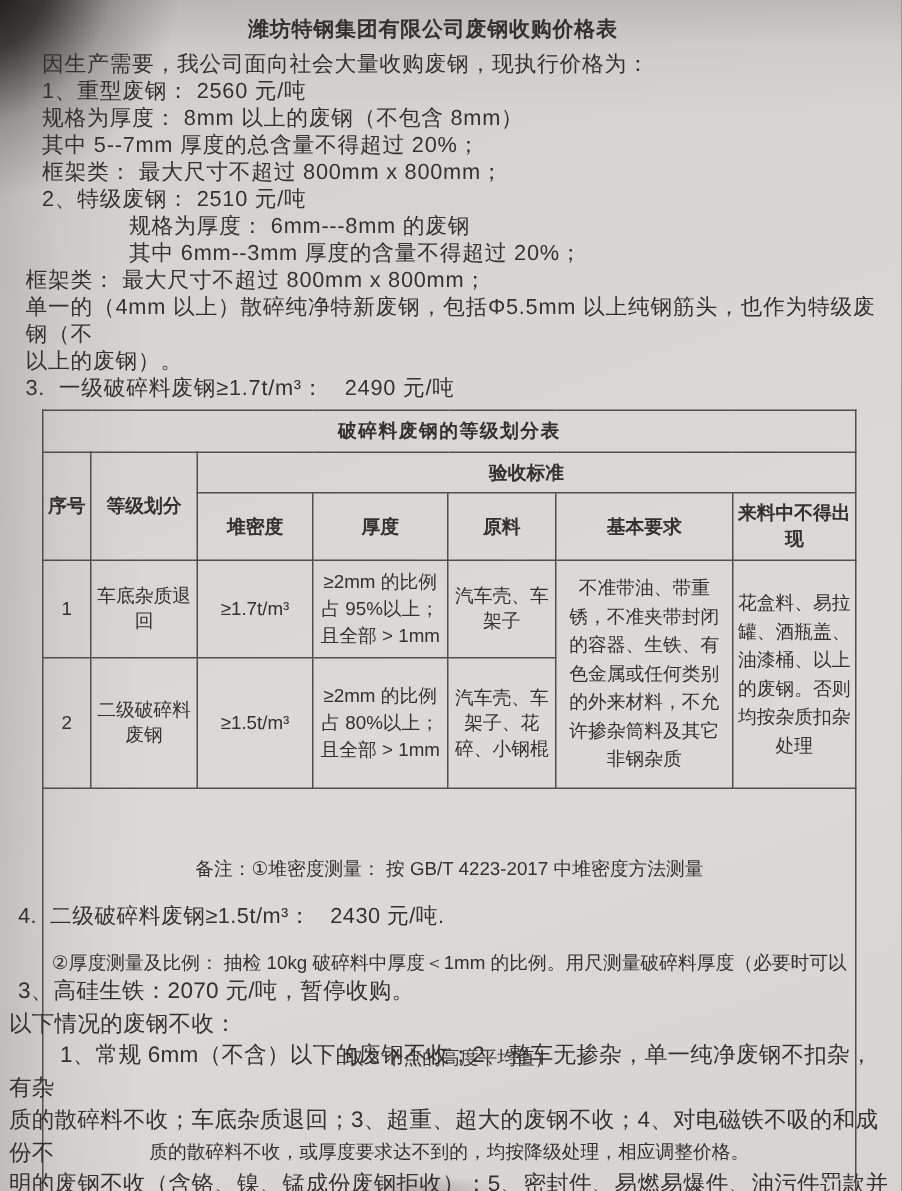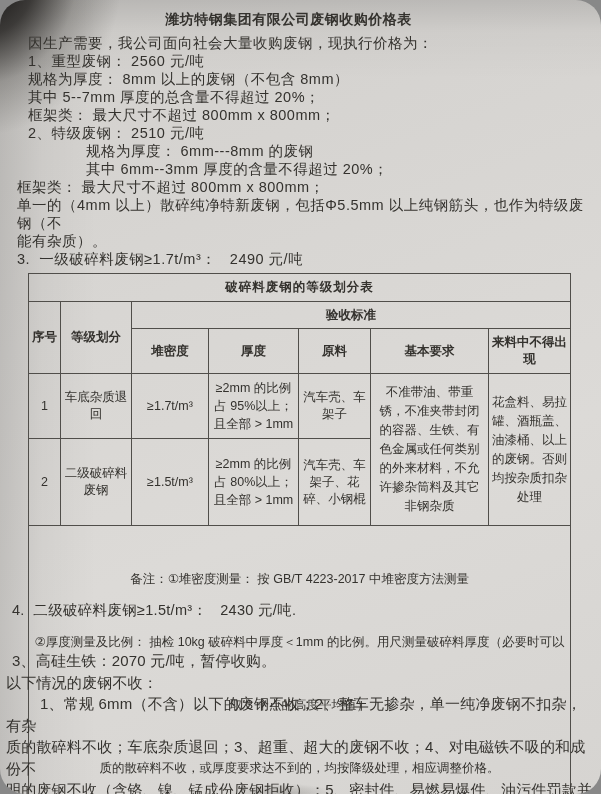--- a/index.html
+++ b/index.html
@@ -8,21 +8,20 @@
     width:601px;height:794px;
     overflow:hidden;
     font-family:"Liberation Sans","DejaVu Sans",sans-serif;
     color:#34322e;
     background:
       radial-gradient(140px 160px at -18px -25px, rgba(8,7,6,0.95) 0%, rgba(30,28,26,0.8) 38%, rgba(80,78,74,0.35) 68%, rgba(0,0,0,0) 100%),
       linear-gradient(180deg, rgba(0,0,0,0.12) 0%, rgba(0,0,0,0.03) 4%, rgba(0,0,0,0) 10%),
       linear-gradient(90deg, rgba(0,0,0,0.12) 0%, rgba(0,0,0,0.04) 7%, rgba(0,0,0,0) 16%),
       radial-gradient(70px 14px at 47% 100%, rgba(105,103,99,0.35), rgba(0,0,0,0) 75%),
       linear-gradient(160deg, #d2d0cd 0%, #d8d6d3 35%, #dcdad7 62%, #d6d4d1 100%);
-    border-radius: 25px;
   }
   .line{white-space:pre-wrap;}
   .title{
     position:absolute;top:11px;left:0;width:601px;
     text-align:center;font-weight:bold;font-size:14px;
     transform:translateX(-12px);letter-spacing:0.5px;
   }
   .pre-block{
     position:absolute;top:34px;left:28px;right:14px;
     font-size:14.5px;line-height:18px;letter-spacing:0.5px;
@@ -75,21 +74,21 @@
     <div class="line">因生产需要，我公司面向社会大量收购废钢，现执行价格为：</div>
     <div class="line">1、重型废钢： 2560 元/吨</div>
     <div class="line">规格为厚度： 8mm 以上的废钢（不包含 8mm）</div>
     <div class="line">其中 5--7mm 厚度的总含量不得超过 20%；</div>
     <div class="line">框架类： 最大尺寸不超过 800mm x 800mm；</div>
     <div class="line">2、特级废钢： 2510 元/吨</div>
     <div class="line ind">规格为厚度： 6mm---8mm 的废钢</div>
     <div class="line ind">其中 6mm--3mm 厚度的含量不得超过 20%；</div>
     <div class="line shift">框架类： 最大尺寸不超过 800mm x 800mm；</div>
     <div class="line shift">单一的（4mm 以上）散碎纯净特新废钢，包括Φ5.5mm 以上纯钢筋头，也作为特级废钢（不</div>
-    <div class="line shift">能有杂质）。</div>
+    <div class="line shift">以上的废钢）。</div>
     <div class="line shift">3.  一级破碎料废钢≥1.7t/m³：   2490 元/吨</div>
   </div>
 
   <table class="grade">
     <colgroup>
       <col style="width:32px">
         <col style="width:71px">
         <col style="width:77px">
       <col style="width:90px">
         <col style="width:72px">

